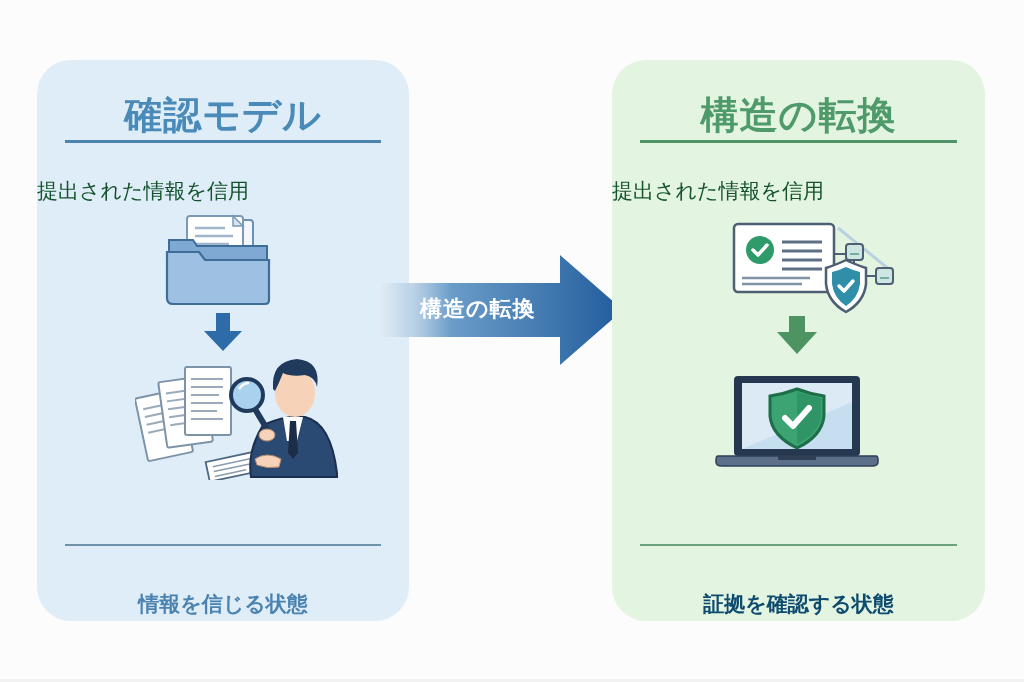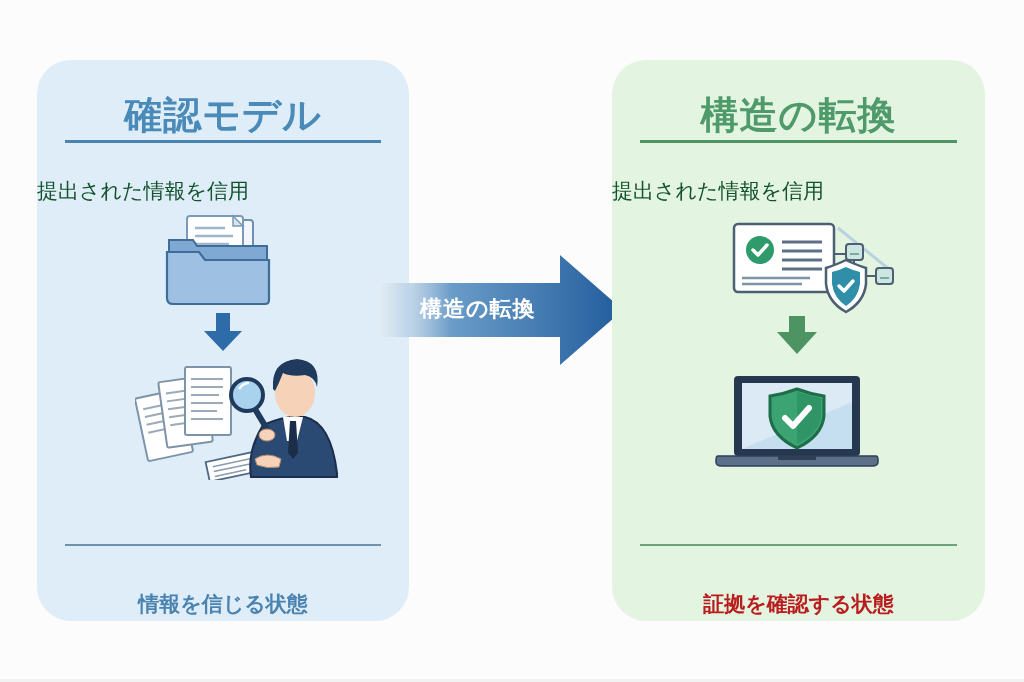--- a/index.html
+++ b/index.html
@@ -24,21 +24,21 @@
   .sub-heading.top { top: 117px; }
   .sub-heading.bottom { top: 438px; }
 
   .rule-bottom { position: absolute; left: 28px; right: 28px; top: 484px; height: 1.5px; }
   .panel-left .rule-bottom { background: #6f93ad; }
   .panel-right .rule-bottom { background: #6aa37c; }
 
   .footer-text { position: absolute; left: 0; right: 0; top: 506px; text-align: center;
     font-size: 21px; font-weight: bold; margin-top: 24px; }
   .panel-left .footer-text { color: #4a82b0; }
-  .panel-right .footer-text { color: #b91c1c; }
+  .panel-right .footer-text { color: #0c4a6e; }
 
   .illus { position: absolute; }
 
   .transition-arrow { position: absolute; left: 378px; top: 255px; width: 245px; height: 110px; }
   .arrow-label { position: absolute; left: 420px; top: 294px; width: 160px;
     font-size: 22px; font-weight: bold; color: #ffffff; letter-spacing: 1px; font-family: Liberation Mono, monospace; }
 
   .bottom-strip { position: absolute; left: 0; right: 0; bottom: 0; height: 3px; background: #f2f2f2; }
 </style>
 </head>

